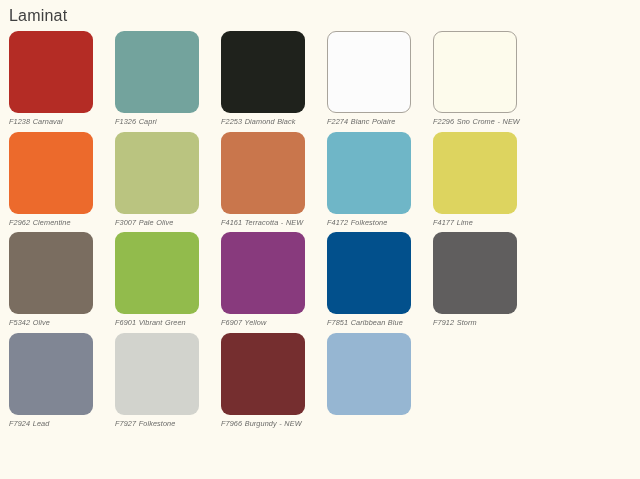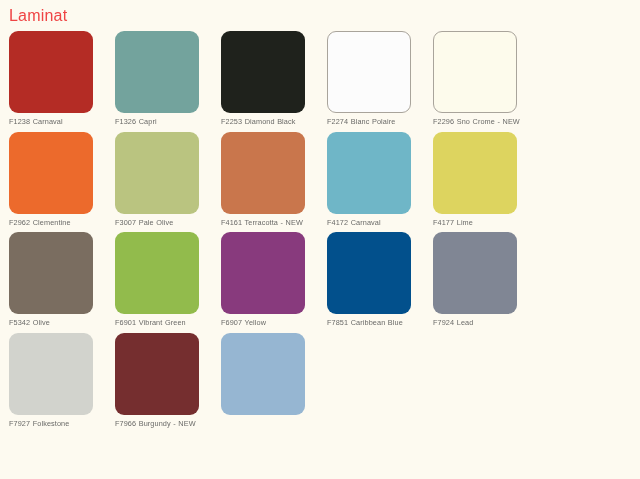--- a/index.html
+++ b/index.html
@@ -15,21 +15,21 @@
   }
   .page {
     position: relative;
     width: 640px;
     height: 479px;
     background: #FDFAF0;
     box-sizing: border-box;
   }
   .page-title {
     font-size: 16px;
-    color: #ef4444;
+    color: #404040;
     font-weight: 400;
     letter-spacing: 0.2px;
     padding: 7px 0 0 9px;
     margin: 0;
     line-height: 18px;
   }
   .grid {
     padding: 6px 0 0 9px;
     display: flex;
     flex-wrap: wrap;
@@ -52,20 +52,21 @@
     border: 1px solid #A9A49B;
   }
   .caption {
     font-size: 7.3px;
     line-height: 9.6px;
     color: #6A6A68;
     margin-top: 4px;
     width: 88px;
     letter-spacing: 0.1px;
     word-spacing: 0.4px;
+    font-style: italic;
   }
 </style>
 </head>
 <body>
 
 <div class="page">
 
   <h1 class="page-title">Laminat</h1>
 
   <div class="grid">
@@ -96,21 +97,21 @@
       <div class="cell">
         <div class="swatch" style="background: rgb(186, 196, 128);"></div>
         <div class="caption">F3007 Pale Olive</div>
       </div>
       <div class="cell">
         <div class="swatch" style="background: rgb(201, 118, 76);"></div>
         <div class="caption">F4161 Terracotta - NEW</div>
       </div>
       <div class="cell">
         <div class="swatch" style="background: rgb(111, 182, 199);"></div>
-        <div class="caption">F4172 Carnaval</div>
+        <div class="caption">F4172 Folkestone</div>
       </div>
       <div class="cell">
         <div class="swatch" style="background: rgb(221, 212, 95);"></div>
         <div class="caption">F4177 Lime</div>
       </div>
       <div class="cell">
         <div class="swatch" style="background: rgb(122, 109, 96);"></div>
         <div class="caption">F5342 Olive</div>
       </div>
       <div class="cell">
@@ -119,20 +120,24 @@
       </div>
       <div class="cell">
         <div class="swatch" style="background: rgb(136, 58, 125);"></div>
         <div class="caption">F6907 Yellow</div>
       </div>
       <div class="cell">
         <div class="swatch" style="background: rgb(2, 80, 140);"></div>
         <div class="caption">F7851 Caribbean Blue</div>
       </div>
       <div class="cell">
+        <div class="swatch" style="background: rgb(96, 94, 94);"></div>
+        <div class="caption">F7912 Storm</div>
+      </div>
+      <div class="cell">
         <div class="swatch" style="background: rgb(128, 134, 148);"></div>
         <div class="caption">F7924 Lead</div>
       </div>
       <div class="cell">
         <div class="swatch" style="background: rgb(210, 211, 205);"></div>
         <div class="caption">F7927 Folkestone</div>
       </div>
       <div class="cell">
         <div class="swatch" style="background: rgb(117, 46, 47);"></div>
         <div class="caption">F7966 Burgundy - NEW</div>

